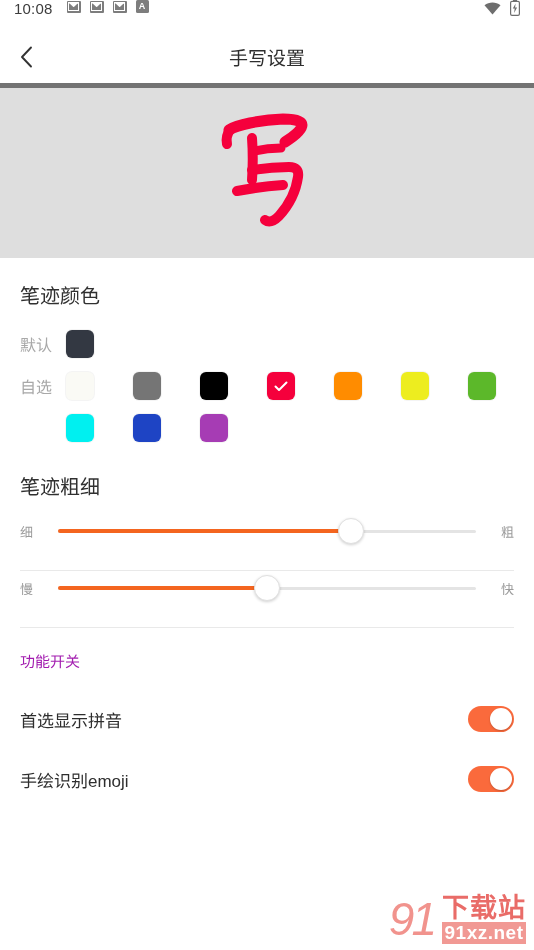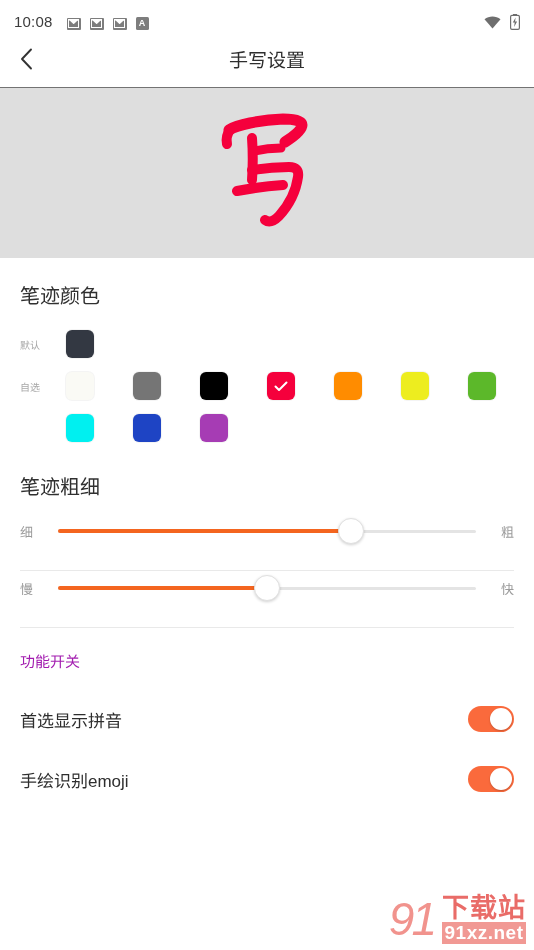--- a/index.html
+++ b/index.html
@@ -7,21 +7,21 @@
   html, body {
     width:534px; height:950px;
     background:#ffffff;
     font-family:"Liberation Sans","DejaVu Sans",sans-serif;
     overflow:hidden;
   }
   .screen { position:relative; width:534px; height:950px; background:#fff; }
 
   
   .statusbar {
-    height:30px; display:flex; align-items:flex-end;
+    height:30px; display:flex; align-items:flex-start;
     padding:0 14px; color:#5a5a5a;
   }
   .status-time { font-size:15px; color:#3c3c3c; letter-spacing:.2px; }
   .status-icons-left { display:flex; align-items:center; gap:9px; margin-left:14px; }
   .status-spacer { flex:1; }
   .status-icons-right { display:flex; align-items:center; gap:9px; }
   .mail-ico {
     width:14px; height:12px; background:#7d7d7d; border-radius:1px;
     position:relative; display:inline-block;
   }
@@ -42,21 +42,21 @@
     color:#fff; font-size:9px; font-weight:bold; line-height:13px;
     text-align:center; display:inline-block;
   }
   .wifi-ico { width:17px; height:13px; display:block; }
   .batt-ico { width:10px; height:16px; display:block; }
 
   
   .titlebar {
     height:58px; position:relative;
     display:flex; align-items:center;
-    border-bottom:1px solid #737373;
+    border-bottom:5px solid #737373;
   }
   .back-btn {
     width:52px; height:58px; display:flex;
     align-items:center; justify-content:center;
     cursor:pointer; background:transparent; border:none;
   }
   .chev { width:13px; height:22px; display:block; }
   .page-title {
     position:absolute; left:0; right:0; text-align:center;
     font-size:19px; color:#2e2e2e; pointer-events:none;
@@ -74,21 +74,21 @@
   .sec-title {
     font-size:20px; color:#303030;
     padding-top:22px; padding-bottom:14px;
   }
   .sec-title.accent { color:#f4651f; font-size:15px; padding-bottom:18px; }
   .divider { height:1px; background:#e9e9e9; margin:0 20px; }
 
   
   .color-row { display:flex; align-items:center; height:42px; }
   .color-row-label {
-    width:46px; font-size:10px; color:#a8a8a8; flex:0 0 46px;
+    width:46px; font-size:16px; color:#a8a8a8; flex:0 0 46px;
   }
   .swatch-strip { display:flex; align-items:center; }
   .swatch {
     width:28px; height:28px; border-radius:6px;
     margin-right:39px; cursor:pointer; position:relative;
     display:flex; align-items:center; justify-content:center;
     box-shadow:0 0 0 1px rgba(0,0,0,0.045);
   }
   .swatch:last-child { margin-right:0; }
   .swatch .chk { width:14px; height:11px; display:none; }

